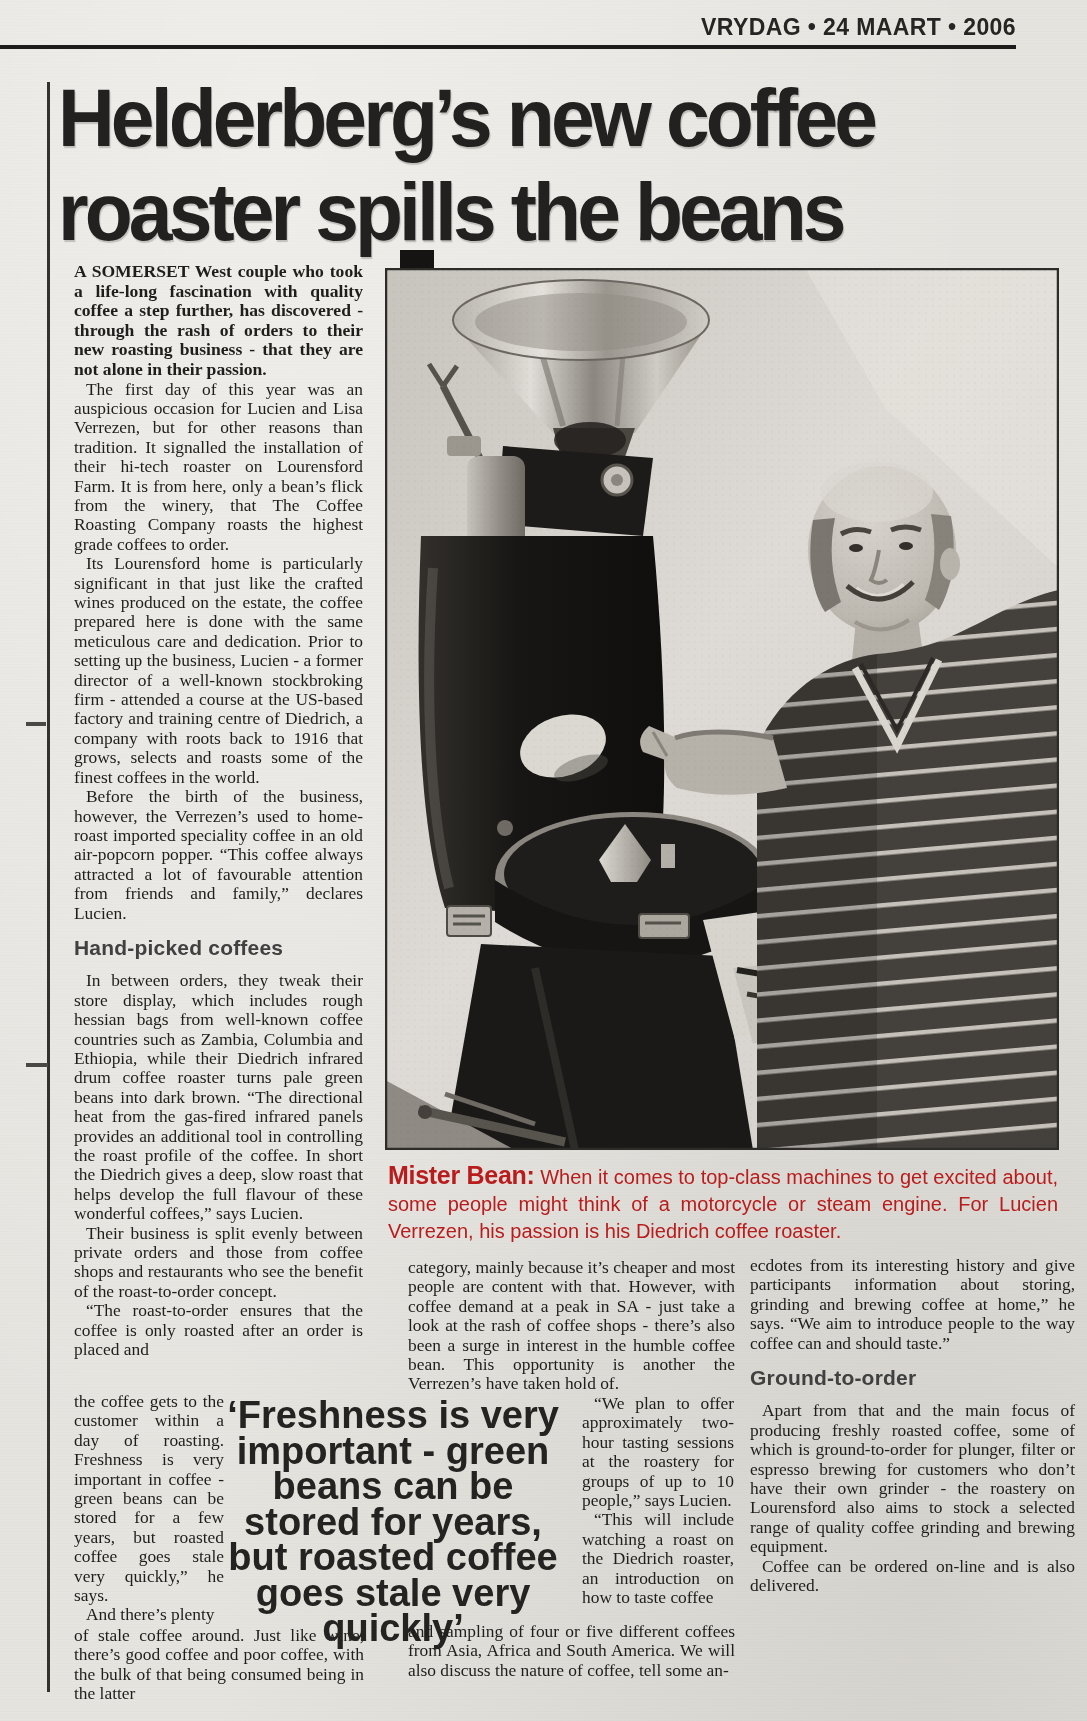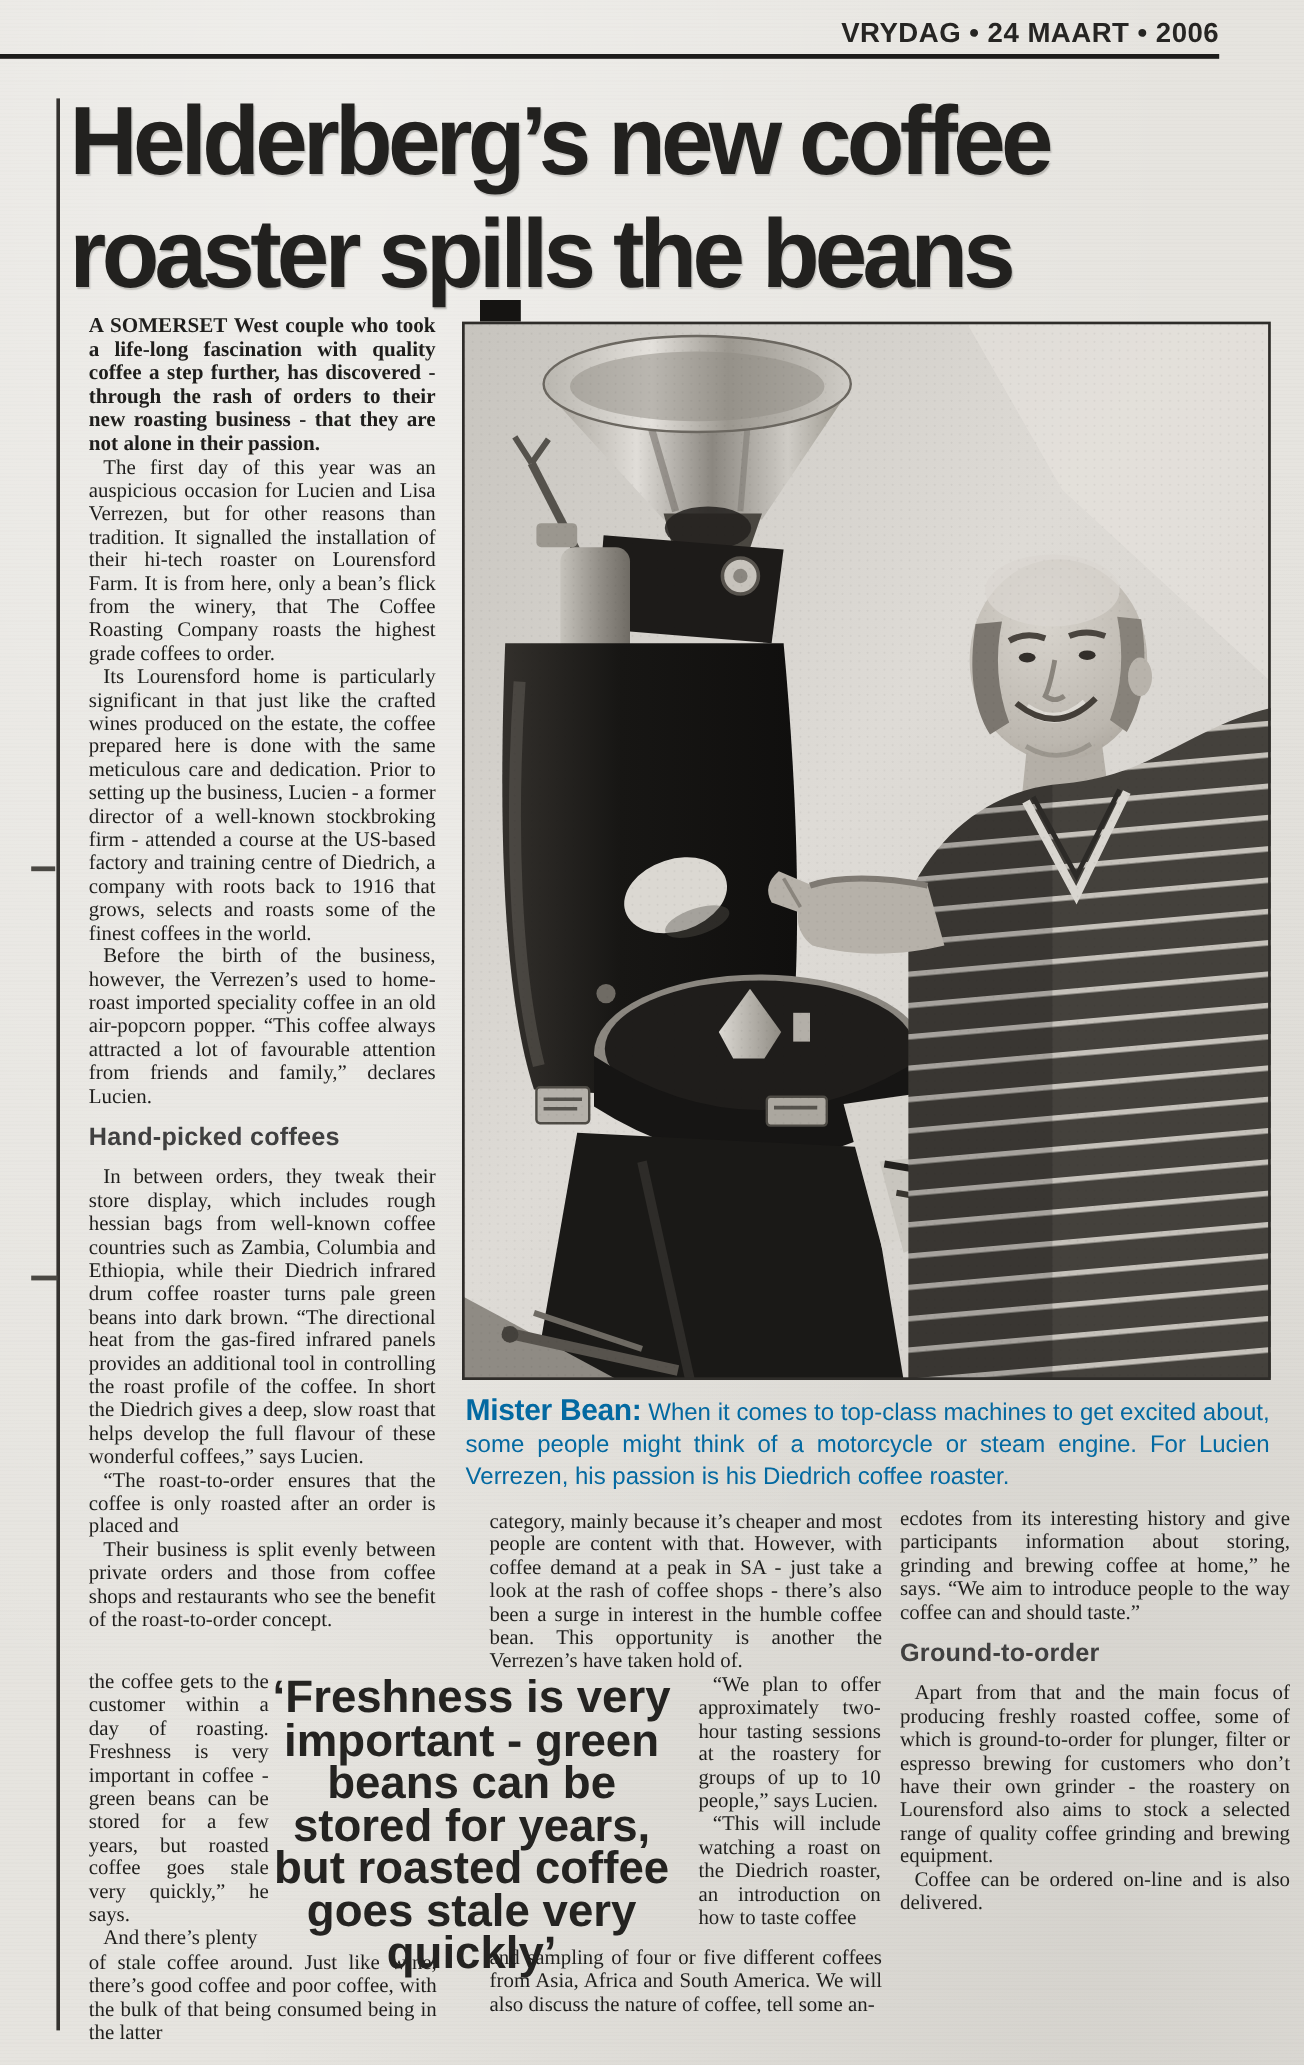--- a/index.html
+++ b/index.html
@@ -28,21 +28,21 @@
   .subhead{font-family:"Liberation Sans",sans-serif;font-weight:bold;font-size:21px;
     letter-spacing:.2px;margin:15px 0 14px 0;text-indent:0 !important;text-align:left;color:#404040;}
   .col-left-top{left:58px;top:262px;width:289px;}
   .col-left-narrow{left:58px;top:1392px;width:150px;}
   .col-left-bottom{left:58px;top:1626px;width:290px;}
   .pullquote{left:222px;top:1398px;width:342px;font-family:"Liberation Sans",sans-serif;
     font-weight:bold;font-size:38px;line-height:35.5px;text-align:center;color:#242321;}
   .photo-mark{left:400px;top:250px;width:34px;height:18px;background:#151412;}
   .photo{left:385px;top:268px;width:674px;height:882px;}
   .caption{left:388px;top:1162px;width:670px;font-family:"Liberation Sans",sans-serif;
-    font-size:20px;line-height:27px;text-align:justify;color:#0369a1;}
+    font-size:20px;line-height:27px;text-align:justify;color:#b91c1c;}
   .caption-lead{font-weight:bold;font-size:25px;letter-spacing:-.3px;}
   .col-mid-top{left:392px;top:1258px;width:327px;}
   .col-mid-narrow{left:566px;top:1394px;width:152px;}
   .col-mid-bottom{left:392px;top:1622px;width:327px;}
   .col-right{left:734px;top:1256px;width:325px;}
 </style>
 </head>
 <body>
 
 <div class="abs masthead">VRYDAG • 24 MAART • 2006</div>
@@ -54,22 +54,22 @@
 <div class="abs headline hl1">Helderberg’s new coffee</div>
 <div class="abs headline hl2">roaster spills the beans</div>
 
 <div class="abs body-text col-left-top">
   <p class="intro">A SOMERSET West couple who took a life-long fascination with quality coffee a step further, has discovered - through the rash of orders to their new roasting business - that they are not alone in their passion.</p>
   <p>The first day of this year was an auspicious occasion for Lucien and Lisa Verrezen, but for other reasons than tradition. It signalled the installation of their hi-tech roaster on Lourensford Farm. It is from here, only a bean’s flick from the winery, that The Coffee Roasting Company roasts the highest grade coffees to order.</p>
   <p>Its Lourensford home is particularly significant in that just like the crafted wines produced on the estate, the coffee prepared here is done with the same meticulous care and dedication. Prior to setting up the business, Lucien - a former director of a well-known stockbroking firm - attended a course at the US-based factory and training centre of Diedrich, a company with roots back to 1916 that grows, selects and roasts some of the finest coffees in the world.</p>
   <p>Before the birth of the business, however, the Verrezen’s used to home-roast imported speciality coffee in an old air-popcorn popper. “This coffee always attracted a lot of favourable attention from friends and family,” declares Lucien.</p>
   <div class="subhead">Hand-picked coffees</div>
   <p>In between orders, they tweak their store display, which includes rough hessian bags from well-known coffee countries such as Zambia, Columbia and Ethiopia, while their Diedrich infrared drum coffee roaster turns pale green beans into dark brown. “The directional heat from the gas-fired infrared panels provides an additional tool in controlling the roast profile of the coffee. In short the Diedrich gives a deep, slow roast that helps develop the full flavour of these wonderful coffees,” says Lucien.</p>
+  <p>Their business is split evenly between private orders and those from coffee shops and restaurants who see the benefit of the roast-to-order concept.</p>
   <p>“The roast-to-order ensures that the coffee is only roasted after an order is placed and</p>
-  <p>Their business is split evenly between private orders and those from coffee shops and restaurants who see the benefit of the roast-to-order concept.</p>
 </div>
 
 <div class="abs body-text col-left-narrow">
   <p class="noindent">the coffee gets to the customer within a day of roasting. Freshness is very important in coffee - green beans can be stored for a few years, but roasted coffee goes stale very quickly,” he says.</p>
   <p>And there’s plenty</p>
 </div>
 
 <div class="abs body-text col-left-bottom">
   <p class="noindent">of stale coffee around. Just like wine, there’s good coffee and poor coffee, with the bulk of that being consumed being in the latter</p>
 </div>

